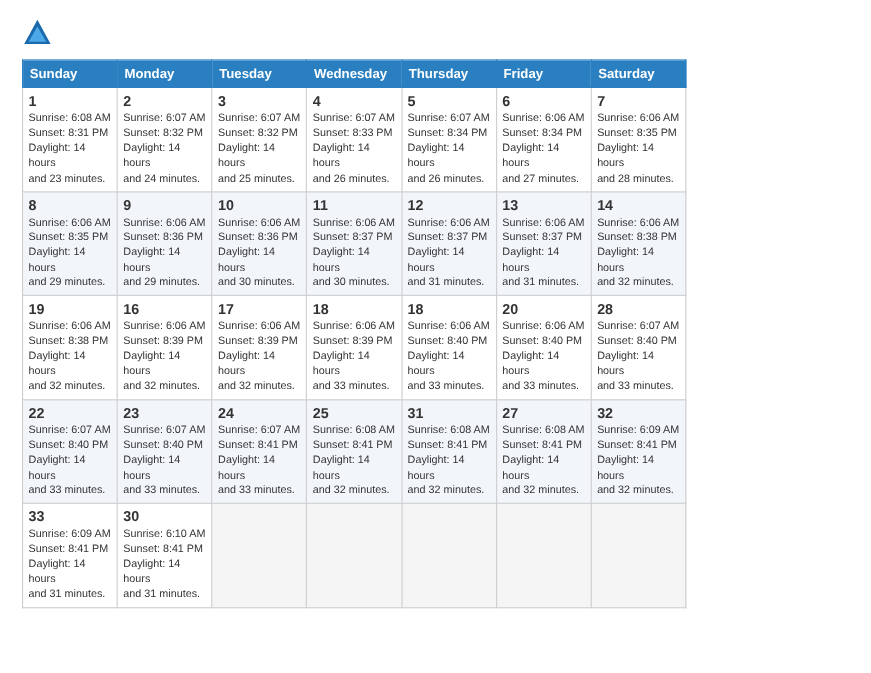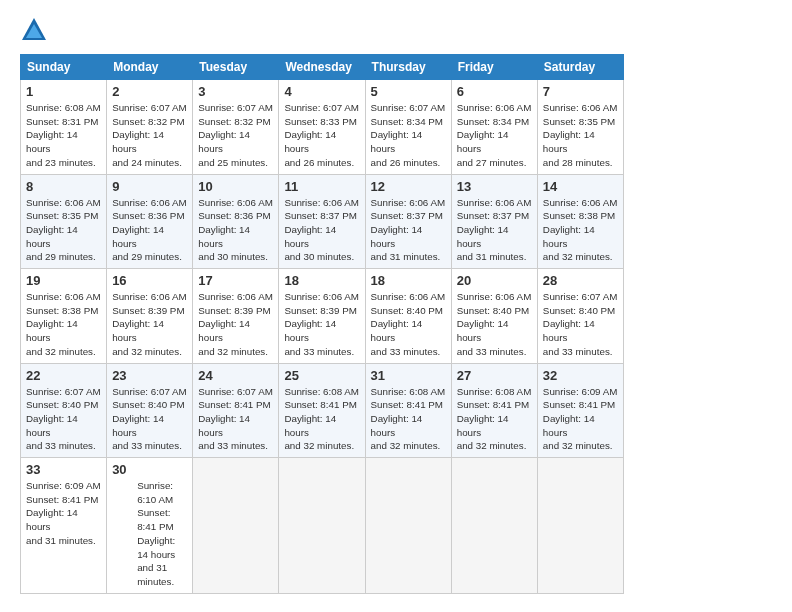--- a/index.html
+++ b/index.html
@@ -340,21 +340,21 @@
         <tr>
           <td>
             <span class="day-num">33</span>
             <div class="day-info" style="white-space: pre-line;">Sunrise: 6:09 AM
 Sunset: 8:41 PM
 Daylight: 14 hours
 and 31 minutes.</div>
           </td>
           <td>
             <span class="day-num">30</span>
-            <div class="day-info" style="white-space: pre-line; margin-left: 25px;">Sunrise: 6:10 AM
+            <div class="day-info" style="white-space: pre-line;">Sunrise: 6:10 AM
 Sunset: 8:41 PM
 Daylight: 14 hours
 and 31 minutes.</div>
           </td>
           <td class="empty-cell"></td>
           <td class="empty-cell"></td>
           <td class="empty-cell"></td>
           <td class="empty-cell"></td>
           <td class="empty-cell"></td>
         </tr>

